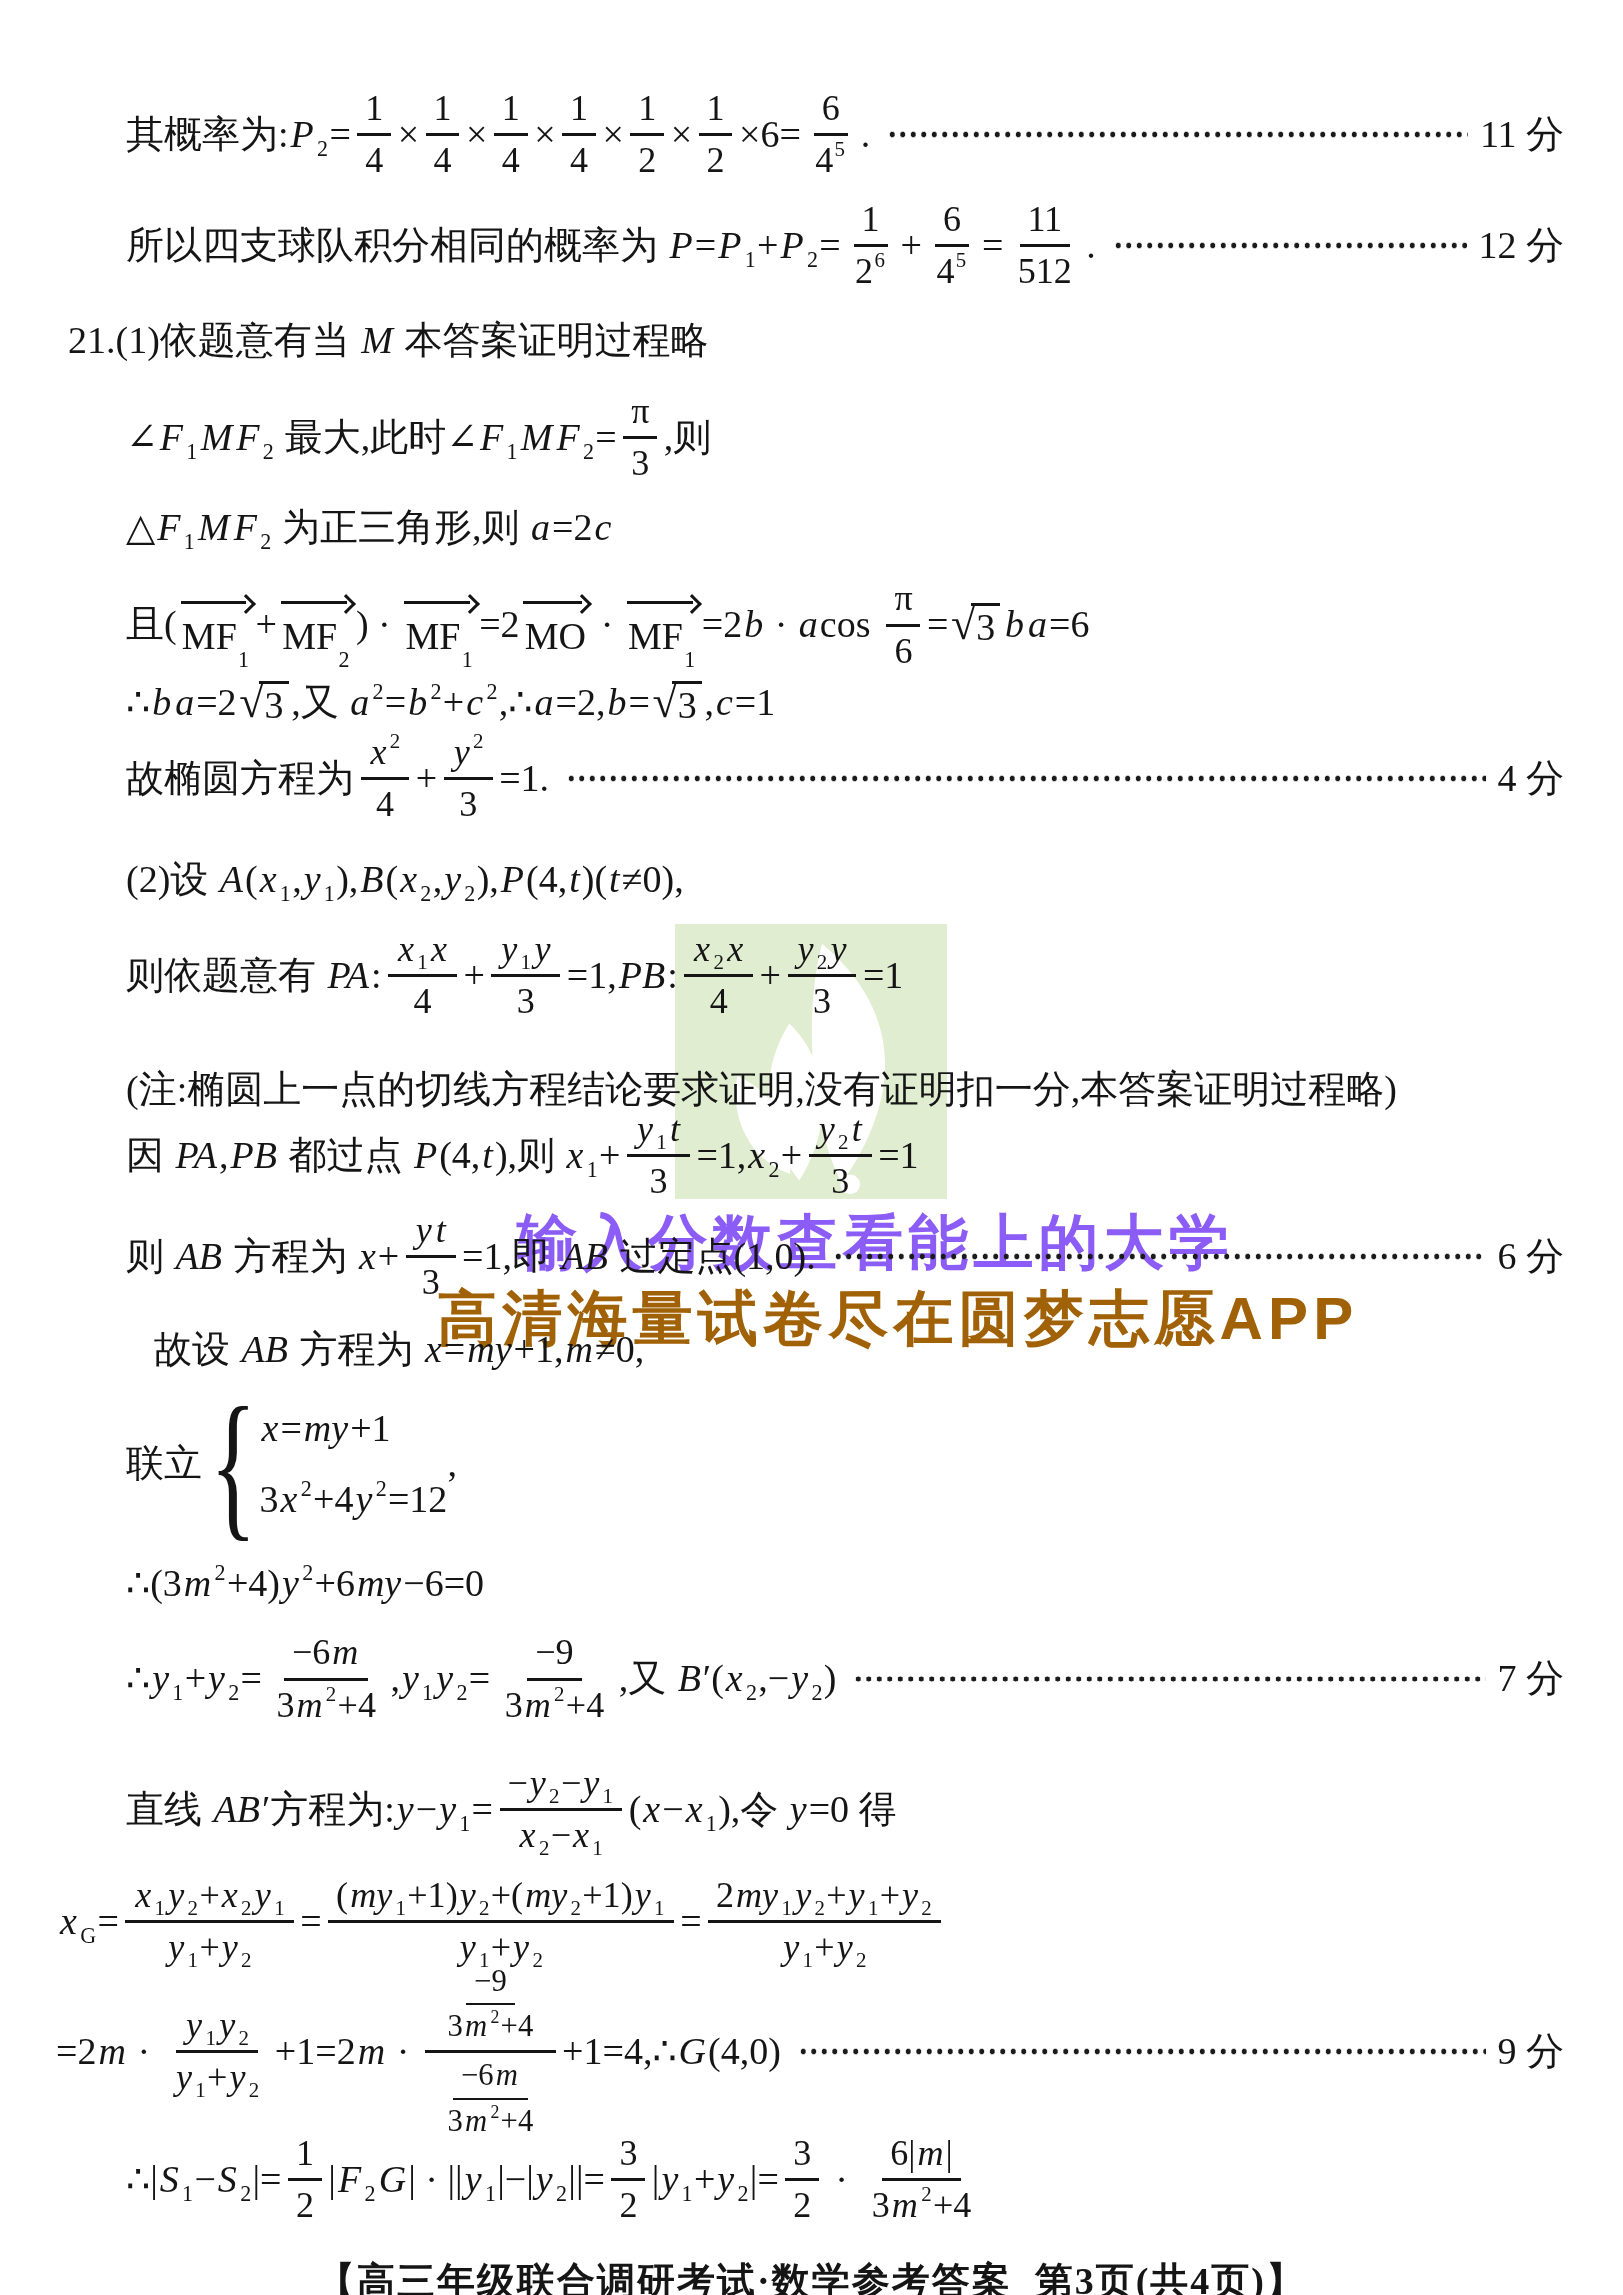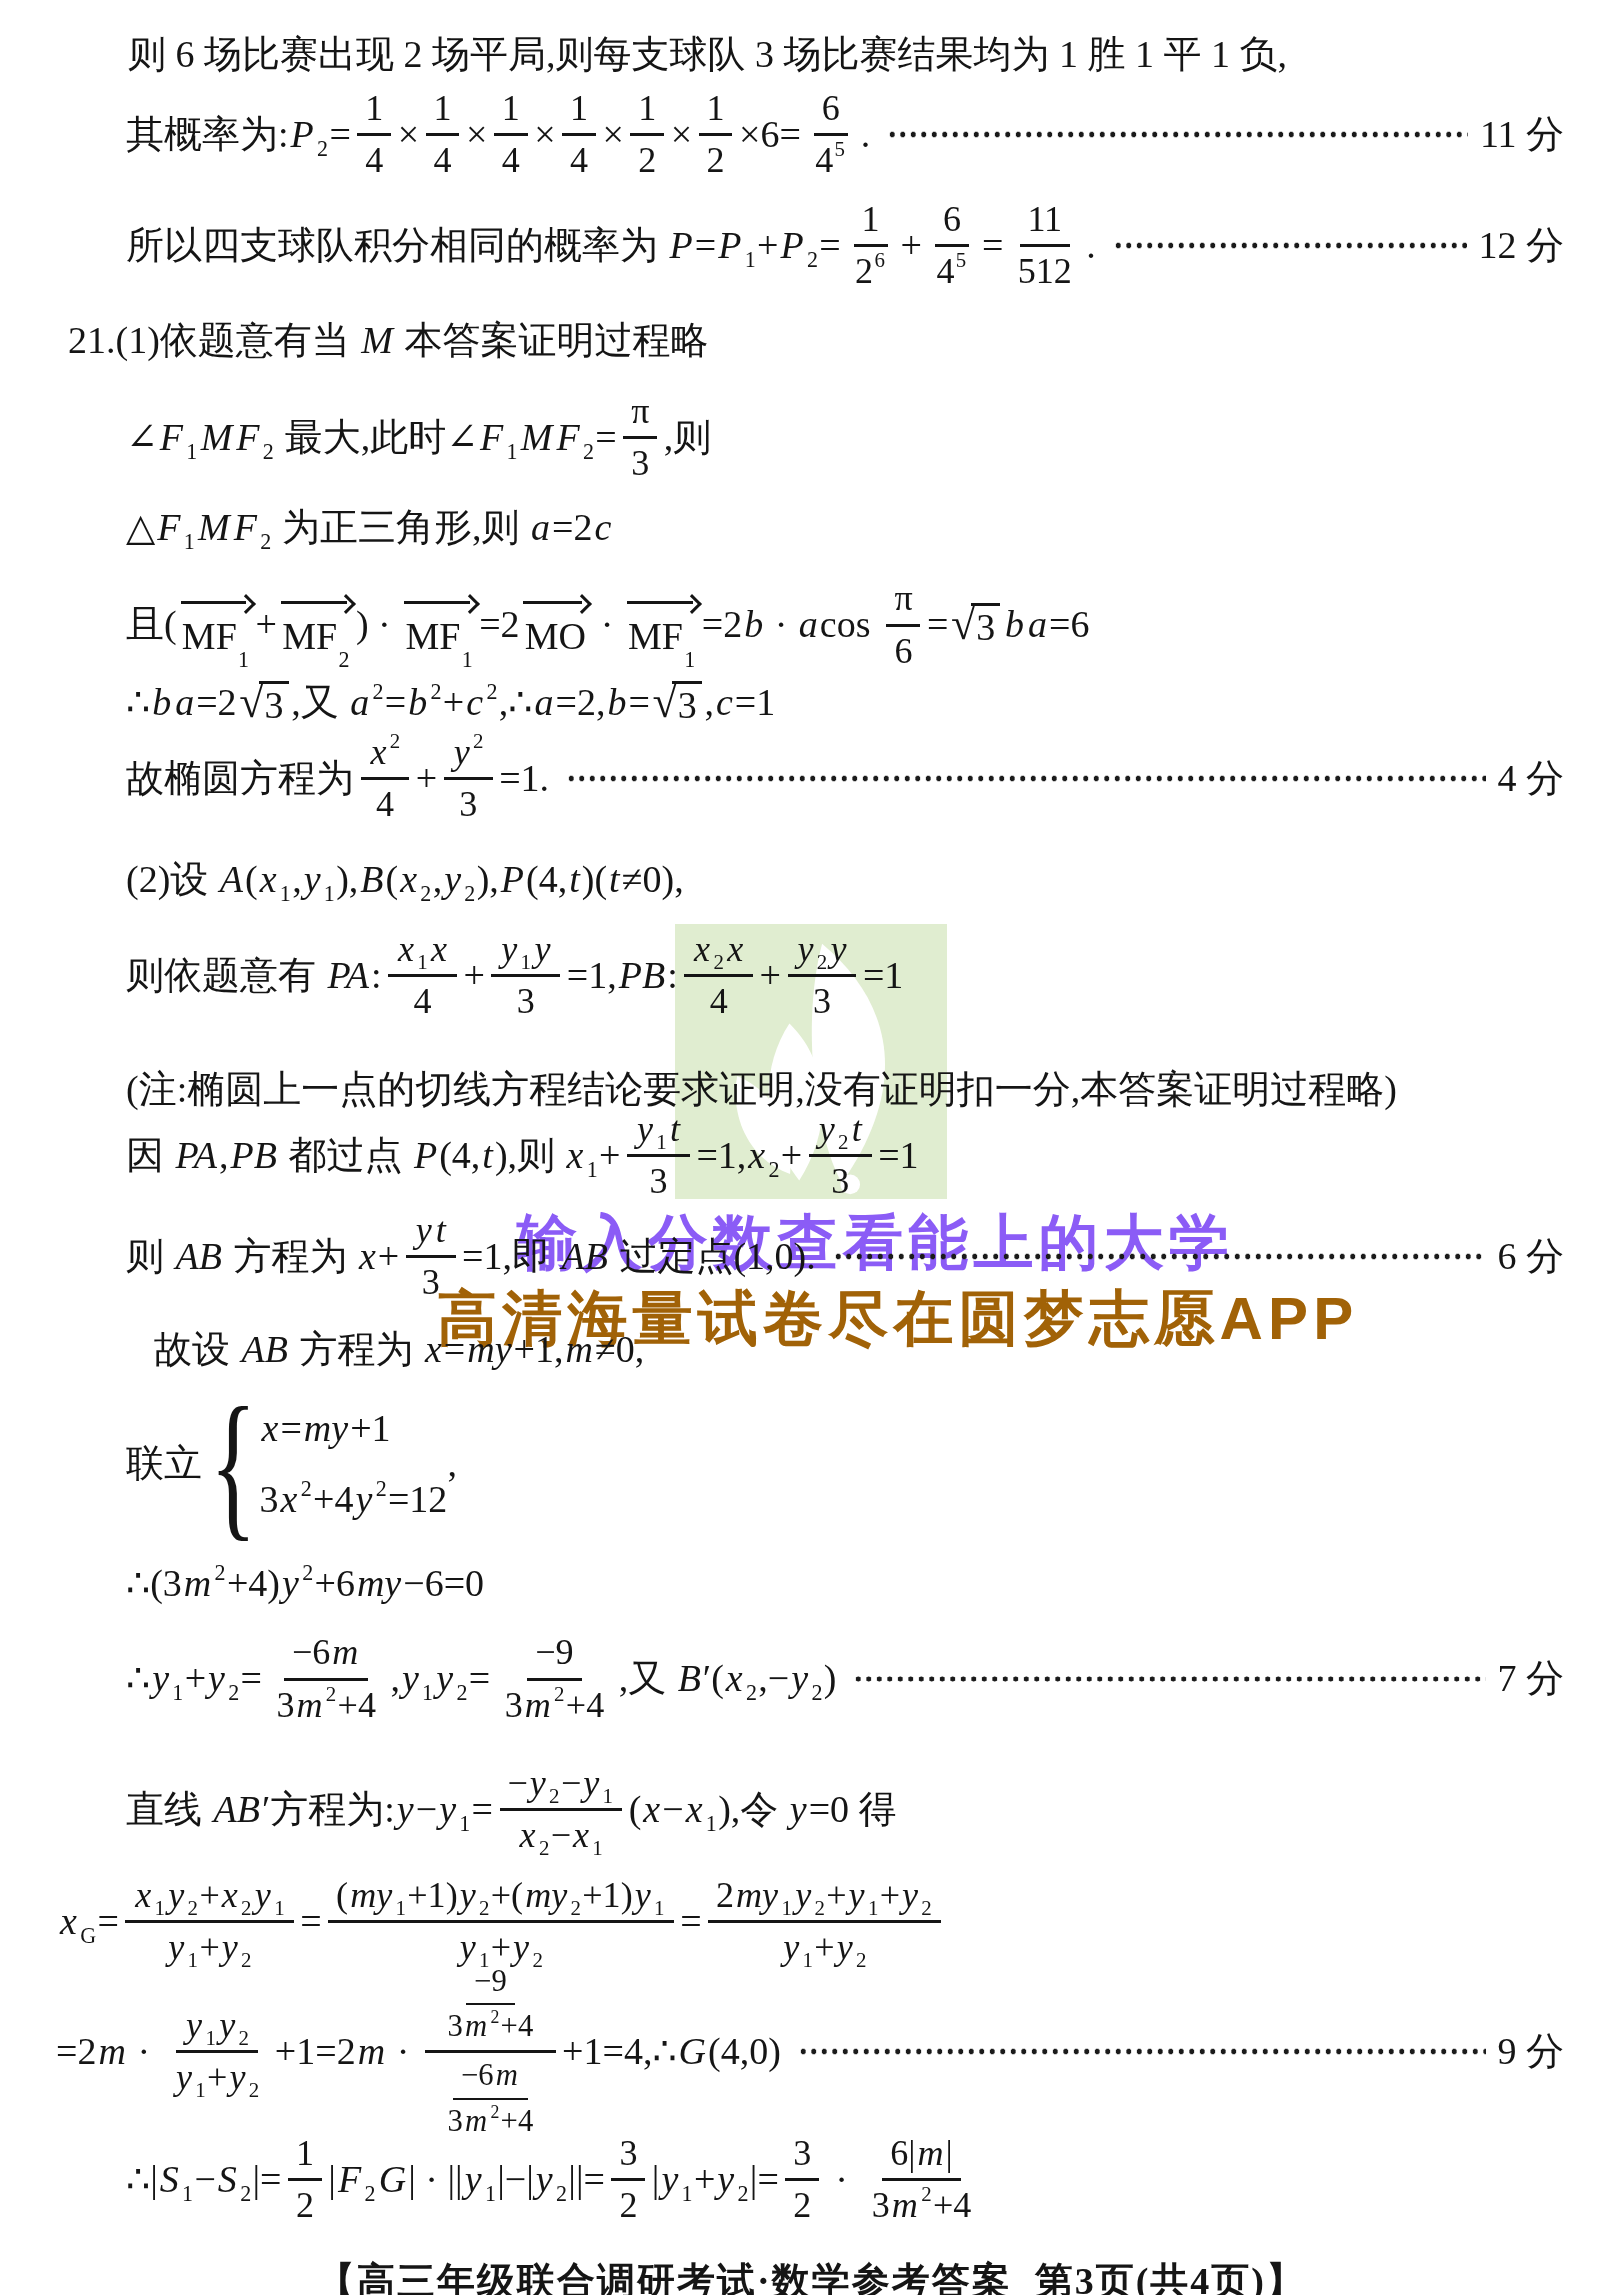--- a/index.html
+++ b/index.html
@@ -52,21 +52,20 @@
       <path d="M175 152 C238 214 242 310 190 392 C133 320 128 224 175 152 Z" fill="#ffffff"></path>
       <path d="M95 232 C152 256 182 312 176 382 C114 360 84 296 95 232 Z" fill="#ffffff"></path>
       <circle cx="268" cy="398" r="15" fill="#ffffff"></circle>
     </svg>
   </div>
 
   <div class="wm-text" id="wm-a" style="left: 517px; top: 1203px; font-size: 60px; color: #8b5cf6;">输入分数查看能上的大学</div>
   <div class="wm-text" id="wm-b" style="left: 437px; top: 1279px; font-size: 60px; color: #a16207;">高清海量试卷尽在圆梦志愿APP</div>
 
   <div id="content">
-      <div class="line" style="top: 31px; left: 128px; height: 47px;"><span class="t">则 6 场比赛出现 2 场平局,则每支球队 3 场比赛结果均为 1 胜 1 平 1 负,</span></div>
       <div class="line" style="top: 84px; left: 126px; height: 101px; width: 1438px;"><span class="t">其概率为:</span><span class="var">P</span><span class="sb">2</span><span class="t">=</span><span class="frac"><span class="fn"><span class="t">1</span></span><span class="fd"><span class="t">4</span></span></span><span class="t">×</span><span class="frac"><span class="fn"><span class="t">1</span></span><span class="fd"><span class="t">4</span></span></span><span class="t">×</span><span class="frac"><span class="fn"><span class="t">1</span></span><span class="fd"><span class="t">4</span></span></span><span class="t">×</span><span class="frac"><span class="fn"><span class="t">1</span></span><span class="fd"><span class="t">4</span></span></span><span class="t">×</span><span class="frac"><span class="fn"><span class="t">1</span></span><span class="fd"><span class="t">2</span></span></span><span class="t">×</span><span class="frac"><span class="fn"><span class="t">1</span></span><span class="fd"><span class="t">2</span></span></span><span class="t">×6=</span><span class="frac"><span class="fn"><span class="t">6</span></span><span class="fd"><span class="t">4</span><span class="su">5</span></span></span><span class="t">.</span><span class="dots"></span><span class="score">11 分</span></div>
       <div class="line" style="top: 195px; left: 126px; height: 101px; width: 1438px;"><span class="t">所以四支球队积分相同的概率为 </span><span class="var">P</span><span class="t">=</span><span class="var">P</span><span class="sb">1</span><span class="t">+</span><span class="var">P</span><span class="sb">2</span><span class="t">=</span><span class="frac"><span class="fn"><span class="t">1</span></span><span class="fd"><span class="t">2</span><span class="su">6</span></span></span><span class="t">+</span><span class="frac"><span class="fn"><span class="t">6</span></span><span class="fd"><span class="t">4</span><span class="su">5</span></span></span><span class="t">=</span><span class="frac"><span class="fn"><span class="t">11</span></span><span class="fd"><span class="t">512</span></span></span><span class="t">.</span><span class="dots"></span><span class="score">12 分</span></div>
       <div class="line" style="top: 317px; left: 68px; height: 47px;"><span class="t">21.(1)依题意有当 </span><span class="var">M</span><span class="t"> 本答案证明过程略</span></div>
       <div class="line" style="top: 387px; left: 126px; height: 101px;"><span class="t">∠</span><span class="var">F</span><span class="sb">1</span><span class="var">M</span><span class="var">F</span><span class="sb">2</span><span class="t"> 最大,此时∠</span><span class="var">F</span><span class="sb">1</span><span class="var">M</span><span class="var">F</span><span class="sb">2</span><span class="t">=</span><span class="frac"><span class="fn"><span class="t">π</span></span><span class="fd"><span class="t">3</span></span></span><span class="t">,则</span></div>
       <div class="line" style="top: 504px; left: 126px; height: 47px;"><span class="t">△</span><span class="var">F</span><span class="sb">1</span><span class="var">M</span><span class="var">F</span><span class="sb">2</span><span class="t"> 为正三角形,则 </span><span class="var">a</span><span class="t">=2</span><span class="var">c</span></div>
       <div class="line" style="top: 567px; left: 126px; height: 116px;"><span class="t">且(</span><span class="vec"><span class="ar"><span class="arl"></span><span class="arh"></span></span><span class="vb">MF</span><span class="sb">1</span></span><span class="t">+</span><span class="vec"><span class="ar"><span class="arl"></span><span class="arh"></span></span><span class="vb">MF</span><span class="sb">2</span></span><span class="t">) · </span><span class="vec"><span class="ar"><span class="arl"></span><span class="arh"></span></span><span class="vb">MF</span><span class="sb">1</span></span><span class="t">=2</span><span class="vec"><span class="ar"><span class="arl"></span><span class="arh"></span></span><span class="vb">MO</span></span><span class="t"> · </span><span class="vec"><span class="ar"><span class="arl"></span><span class="arh"></span></span><span class="vb">MF</span><span class="sb">1</span></span><span class="t">=2</span><span class="var">b</span><span class="t"> · </span><span class="var">a</span><span class="t">cos </span><span class="frac"><span class="fn"><span class="t">π</span></span><span class="fd"><span class="t">6</span></span></span><span class="t">=</span><span class="sqrt"><span class="rs">√</span><span class="rc">3</span></span><span class="var">b</span><span class="var">a</span><span class="t">=6</span></div>
       <div class="line" style="top: 671px; left: 126px; height: 64px;"><span class="t">∴</span><span class="var">b</span><span class="var">a</span><span class="t">=2</span><span class="sqrt"><span class="rs">√</span><span class="rc">3</span></span><span class="t">,又 </span><span class="var">a</span><span class="su">2</span><span class="t">=</span><span class="var">b</span><span class="su">2</span><span class="t">+</span><span class="var">c</span><span class="su">2</span><span class="t">,∴</span><span class="var">a</span><span class="t">=2,</span><span class="var">b</span><span class="t">=</span><span class="sqrt"><span class="rs">√</span><span class="rc">3</span></span><span class="t">,</span><span class="var">c</span><span class="t">=1</span></div>
       <div class="line" style="top: 728px; left: 126px; height: 101px; width: 1438px;"><span class="t">故椭圆方程为</span><span class="frac"><span class="fn"><span class="var">x</span><span class="su">2</span></span><span class="fd"><span class="t">4</span></span></span><span class="t">+</span><span class="frac"><span class="fn"><span class="var">y</span><span class="su">2</span></span><span class="fd"><span class="t">3</span></span></span><span class="t">=1.</span><span class="dots"></span><span class="score">4 分</span></div>
       <div class="line" style="top: 853px; left: 126px; height: 54px;"><span class="t">(2)设 </span><span class="var">A</span><span class="t">(</span><span class="var">x</span><span class="sb">1</span><span class="t">,</span><span class="var">y</span><span class="sb">1</span><span class="t">),</span><span class="var">B</span><span class="t">(</span><span class="var">x</span><span class="sb">2</span><span class="t">,</span><span class="var">y</span><span class="sb">2</span><span class="t">),</span><span class="var">P</span><span class="t">(4,</span><span class="var">t</span><span class="t">)(</span><span class="var">t</span><span class="t">≠0),</span></div>
       <div class="line" style="top: 925px; left: 126px; height: 101px;"><span class="t">则依题意有 </span><span class="var">PA</span><span class="t">:</span><span class="frac"><span class="fn"><span class="var">x</span><span class="sb">1</span><span class="var">x</span></span><span class="fd"><span class="t">4</span></span></span><span class="t">+</span><span class="frac"><span class="fn"><span class="var">y</span><span class="sb">1</span><span class="var">y</span></span><span class="fd"><span class="t">3</span></span></span><span class="t">=1,</span><span class="var">PB</span><span class="t">:</span><span class="frac"><span class="fn"><span class="var">x</span><span class="sb">2</span><span class="var">x</span></span><span class="fd"><span class="t">4</span></span></span><span class="t">+</span><span class="frac"><span class="fn"><span class="var">y</span><span class="sb">2</span><span class="var">y</span></span><span class="fd"><span class="t">3</span></span></span><span class="t">=1</span></div>

